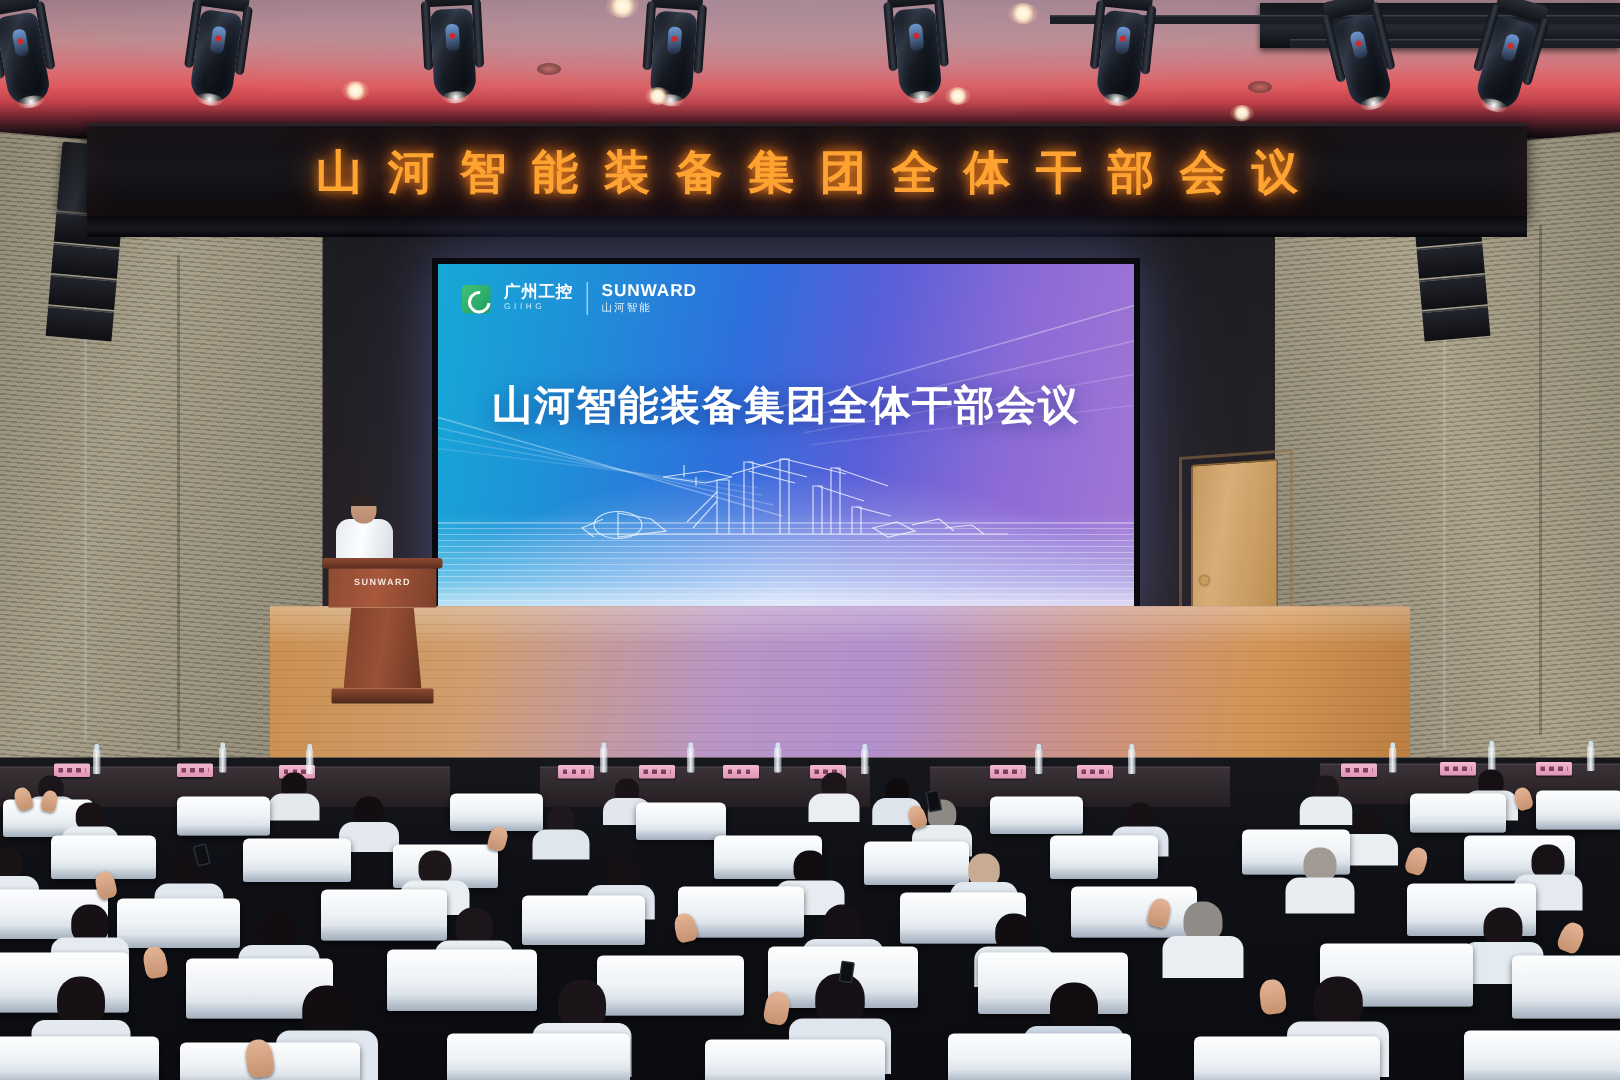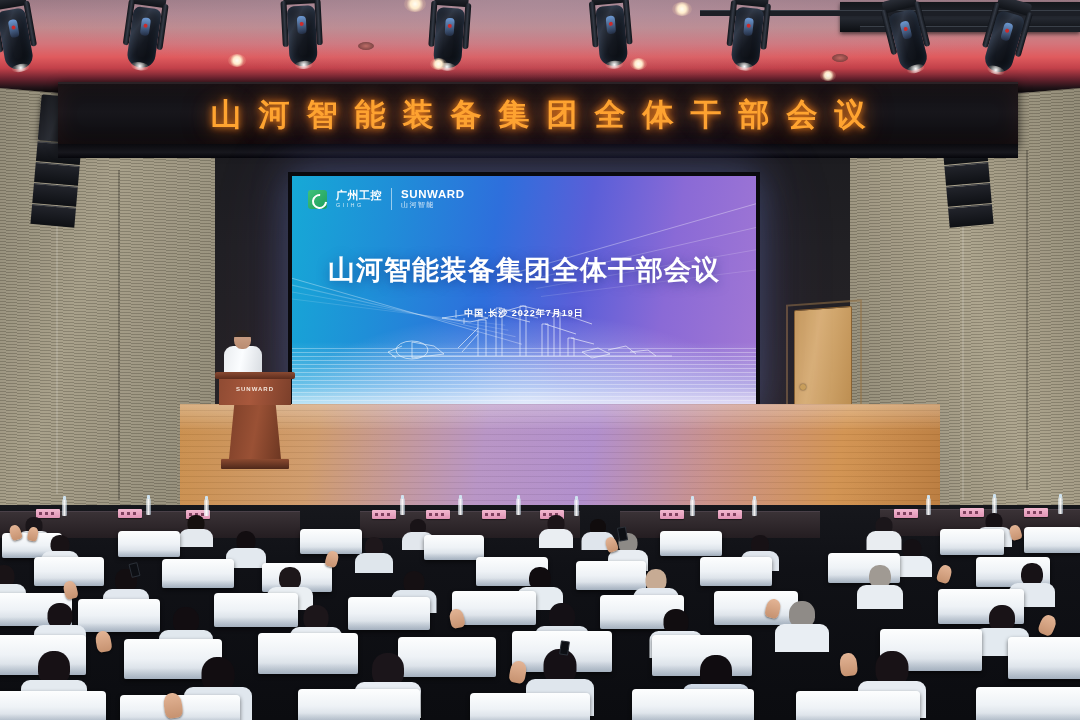--- a/index.html
+++ b/index.html
@@ -493,21 +493,20 @@
           <div class="logo-en">GIIHG</div>
         </div>
         <div class="logo-div"></div>
         <div>
           <div class="logo-sw-en">SUNWARD</div>
           <div class="logo-sw-cn">山河智能</div>
         </div>
       </div>
 
       <div class="scr-title">山河智能装备集团全体干部会议</div>
-      <div class="scr-sub">中国·长沙    2022年7月19日</div>
     </div>
   </div>
 
   <div class="stage-floor"></div>
   <div class="stage-reflect"></div>
   <div class="stage-lip"></div>
   <div class="stage-front"></div>
   <div class="stage-panel" style="left:420px;"></div>
   <div class="stage-panel" style="left:640px;"></div>
 

